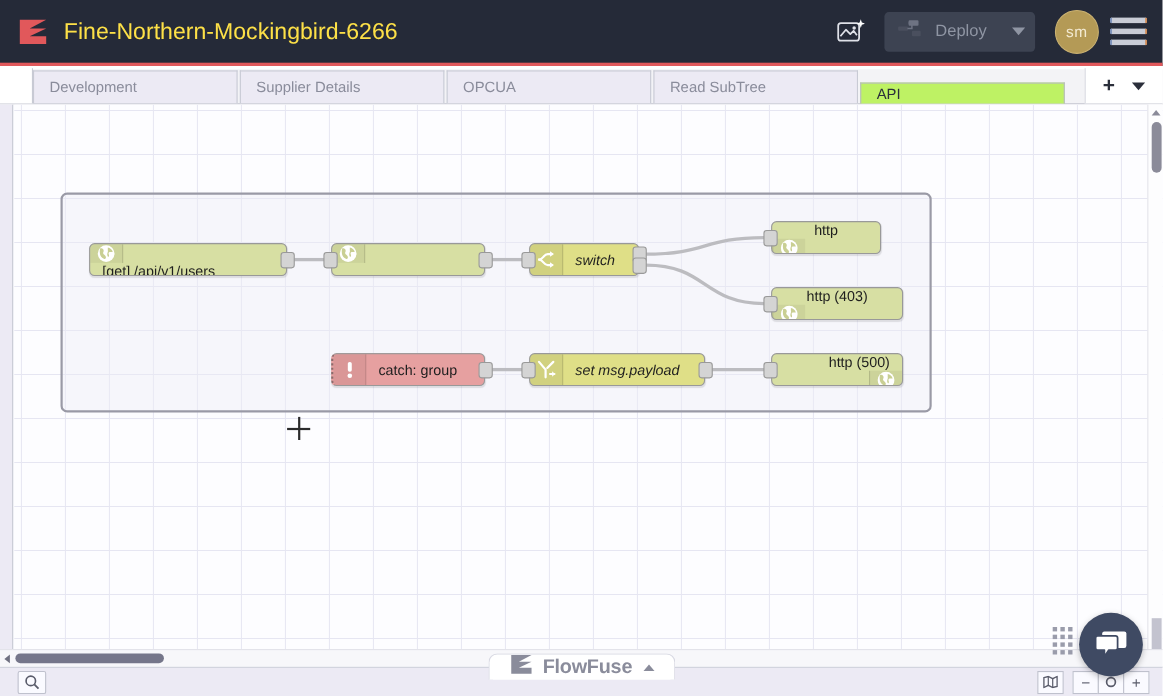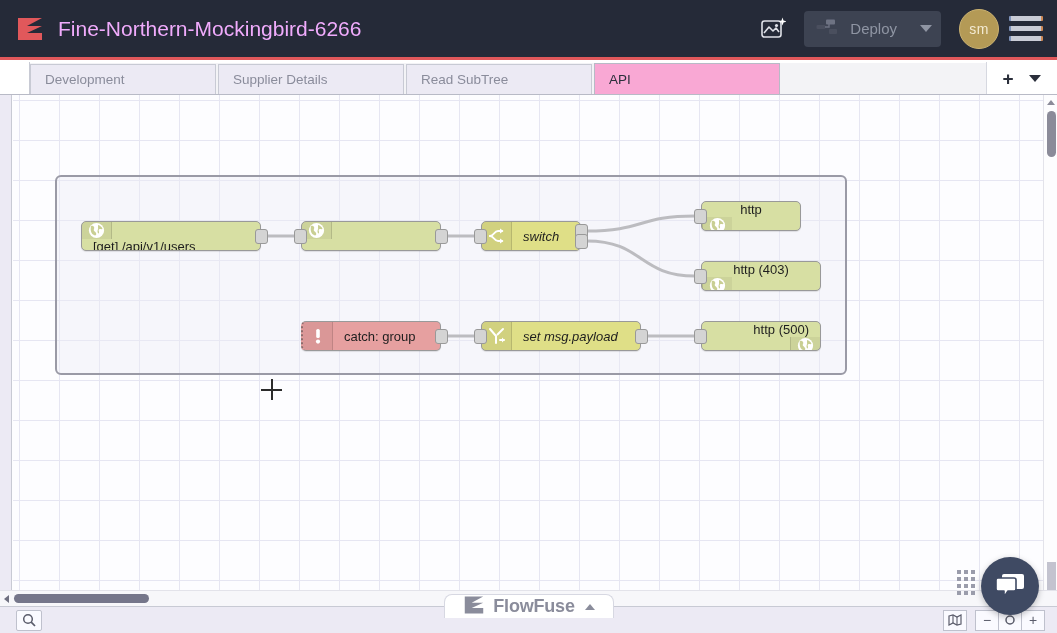--- a/index.html
+++ b/index.html
@@ -16,21 +16,21 @@
   
   #header {
     position: absolute; left: 0; top: 0; width: 1057px; height: 60px;
     background: #252a38;
     display: flex; align-items: center;
     border-bottom: 3px solid #e1585b;
   }
   #brand { display: flex; align-items: center; padding-left: 16px; flex: 1 1 auto; min-width: 0; }
   .ff-logo { width: 28px; height: 26px; flex: none; }
   #project-title {
-    color: #f0abfc; font-size: 21px; margin-left: 14px;
+    color: #fde047; font-size: 21px; margin-left: 14px;
     white-space: nowrap; overflow: hidden; text-overflow: ellipsis;
   }
   #header-right { display: flex; align-items: center; gap: 0px; padding-right: 14px; flex: none; }
 
   .hdr-icon-btn {
     width: 42px; height: 40px; display: flex; align-items: center; justify-content: center;
     cursor: pointer;
   }
   #deploy-group {
     display: flex; align-items: center; height: 36px;
@@ -71,21 +71,21 @@
   #tab-scroll { display: flex; align-items: flex-end; height: 32px; flex: 1 1 auto; overflow: hidden; }
   .tab {
     height: 30px; min-width: 170px; max-width: 186px; flex: 1 1 0;
     display: flex; align-items: center; padding: 0 14px;
     background: #eceaf4; border: 1px solid #c8cad4; border-bottom: none;
     color: #8a8c9b; font-size: 13.5px; cursor: pointer;
     white-space: nowrap; overflow: hidden; text-overflow: ellipsis;
     margin-right: 2px;
   }
   .tab.active {
-    background: #f9a8d4; color: #2b2f3b; height: 32px;
+    background: #bef264; color: #2b2f3b; height: 20px;
     border-color: #b8bac6; margin-bottom: -1px; position: relative; z-index: 2;
   }
   #tab-actions {
     display: flex; align-items: center; gap: 2px; height: 32px;
     padding: 0 10px 0 8px; background: #fff; flex: none;
     border-left: 1px solid #d6d8e0;
   }
   #tab-add {
     width: 26px; height: 28px; display: flex; align-items: center; justify-content: center;
     color: #2b2f3b; font-size: 19px; font-weight: bold; cursor: pointer; line-height: 1;
@@ -285,20 +285,23 @@
   <div id="tabbar">
     <div id="tab-gutter"></div>
     <div id="tab-scroll">
         <div class="tab">
           <span>Development</span>
         </div>
         <div class="tab">
           <span>Supplier Details</span>
         </div>
         <div class="tab">
+          <span>OPCUA</span>
+        </div>
+        <div class="tab">
           <span>Read SubTree</span>
         </div>
         <div class="tab active">
           <span>API</span>
         </div>
       </div>
     <div id="tab-actions">
       <div id="tab-add">+</div>
       <div id="tab-menu">
         <span style="width:0;height:0;border-left:6px solid transparent;border-right:6px solid transparent;border-top:7px solid #2b2f3b;display:block;"></span>

